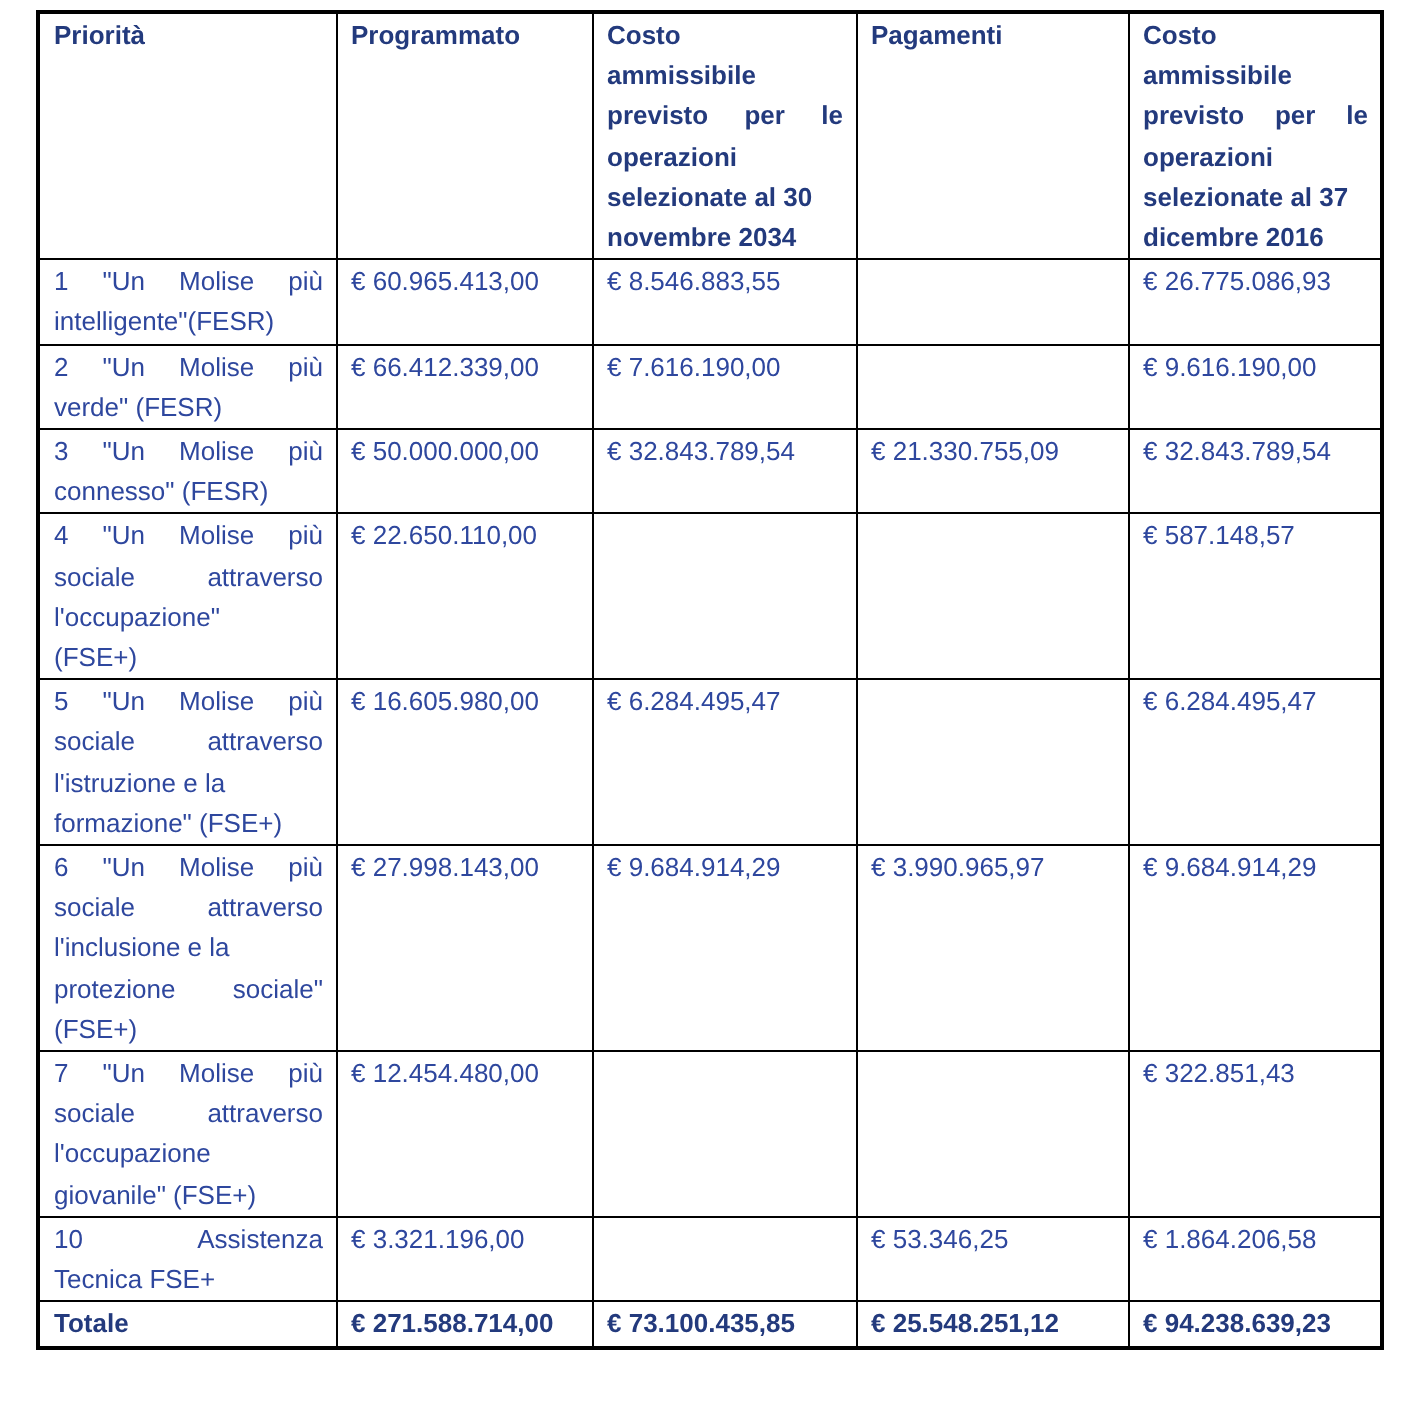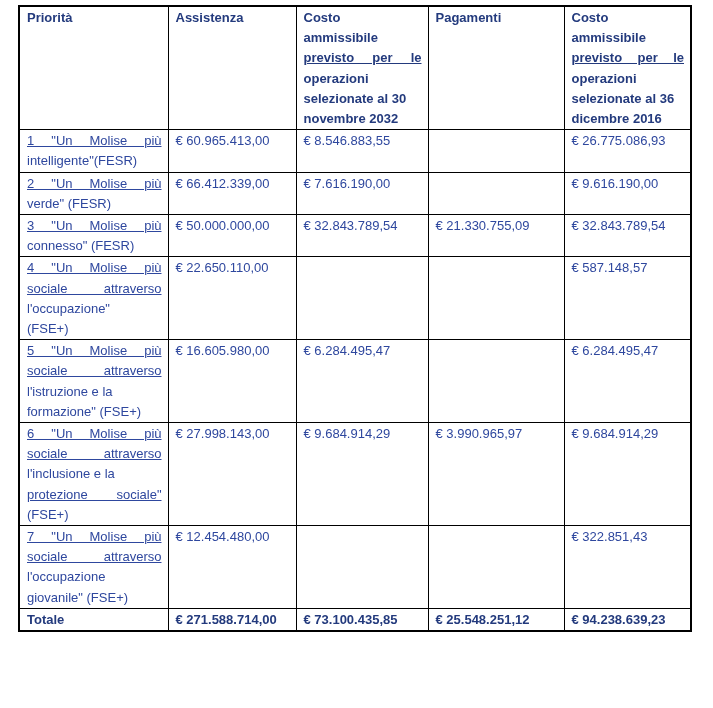--- a/index.html
+++ b/index.html
@@ -35,21 +35,20 @@
   table.fin thead td,
   table.fin tr.total-row td {
     font-weight: bold;
     color: var(--header-text);
   }
   .line, .val { line-height: 20.2px; min-height: 20.2px; white-space: nowrap; }
   .line { white-space: normal; }
   .line.j {
     text-align: justify;
     text-align-last: justify;
-    text-decoration: underline;
   }
   tr.hh  td { height: 122px; }
   tr.h2  td { height: 41px; }
   tr.h4  td { height: 81px; }
   tr.h5  td { height: 101px; }
   tr.h1  td { height: 21px; }
 </style>
 </head>
 <body>
 
@@ -61,39 +60,39 @@
         <col style="width:132px">
         <col style="width:136px">
         <col style="width:127px">
     </colgroup>
     <thead>
       <tr class="hh">
         <td>
           <div class="line">Priorità</div>
         </td>
         <td>
-          <div class="line">Assistenza</div>
+          <div class="line">Programmato</div>
         </td>
         <td>
           <div class="line">Costo</div>
           <div class="line">ammissibile</div>
           <div class="line j">previsto per le</div>
           <div class="line">operazioni</div>
           <div class="line">selezionate al 30</div>
-          <div class="line">novembre 2032</div>
+          <div class="line">novembre 2034</div>
         </td>
         <td>
           <div class="line">Pagamenti</div>
         </td>
         <td>
           <div class="line">Costo</div>
           <div class="line">ammissibile</div>
           <div class="line j">previsto per le</div>
           <div class="line">operazioni</div>
-          <div class="line">selezionate al 36</div>
+          <div class="line">selezionate al 37</div>
           <div class="line">dicembre 2016</div>
         </td>
       </tr>
     </thead>
     <tbody>
       <tr class="h2">
         <td>
           <div class="line j">1 "Un Molise più</div>
           <div class="line">intelligente"(FESR)</div>
         </td>
@@ -218,20 +217,38 @@
             <div class="val">€ 12.454.480,00</div>
           </td>
         <td>
             <div class="val"></div>
           </td>
         <td>
             <div class="val"></div>
           </td>
         <td>
             <div class="val">€ 322.851,43</div>
+          </td>
+      </tr>
+      <tr class="h2">
+        <td>
+          <div class="line j">10 Assistenza</div>
+          <div class="line">Tecnica FSE+</div>
+        </td>
+        <td>
+            <div class="val">€ 3.321.196,00</div>
+          </td>
+        <td>
+            <div class="val"></div>
+          </td>
+        <td>
+            <div class="val">€ 53.346,25</div>
+          </td>
+        <td>
+            <div class="val">€ 1.864.206,58</div>
           </td>
       </tr>
       <tr class="h1 total-row">
         <td>
             <div class="val">Totale</div>
           </td>
         <td>
             <div class="val">€ 271.588.714,00</div>
           </td>
         <td>

